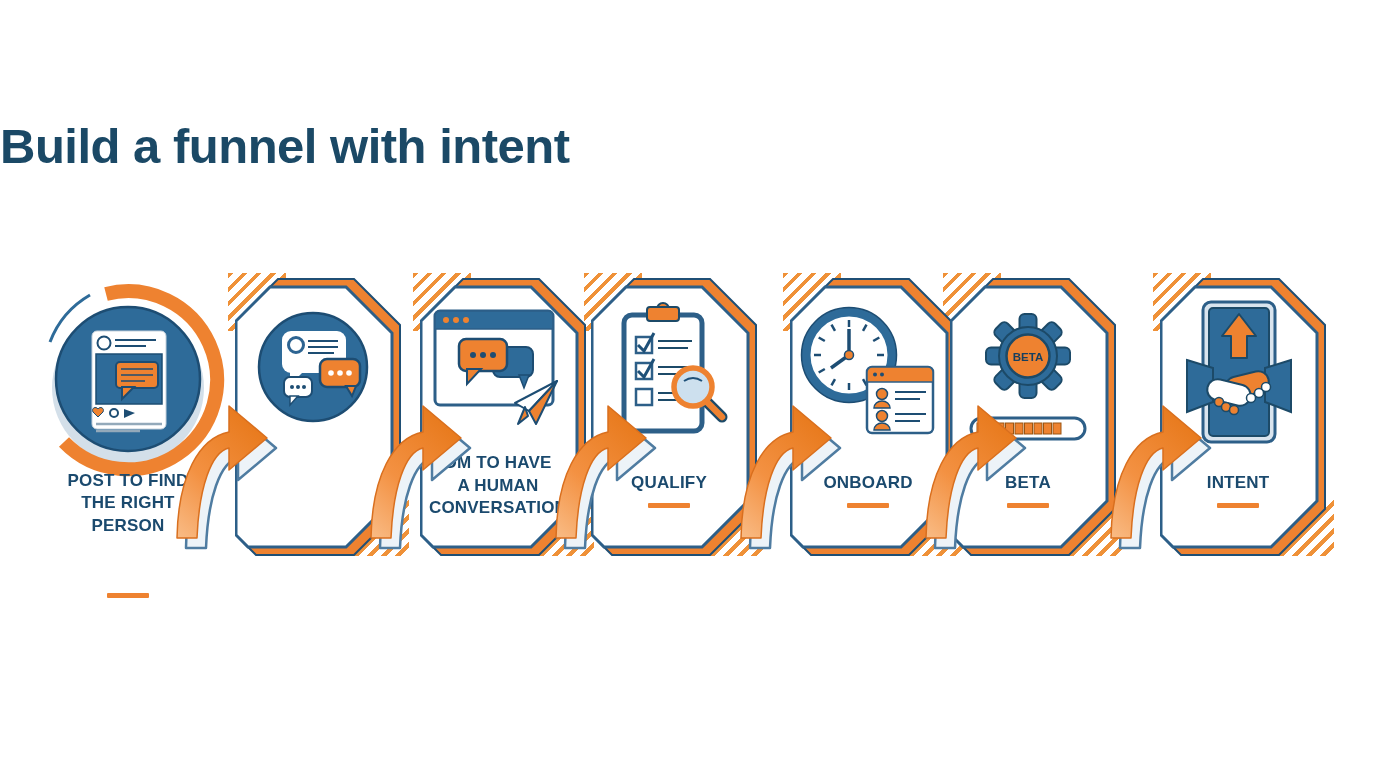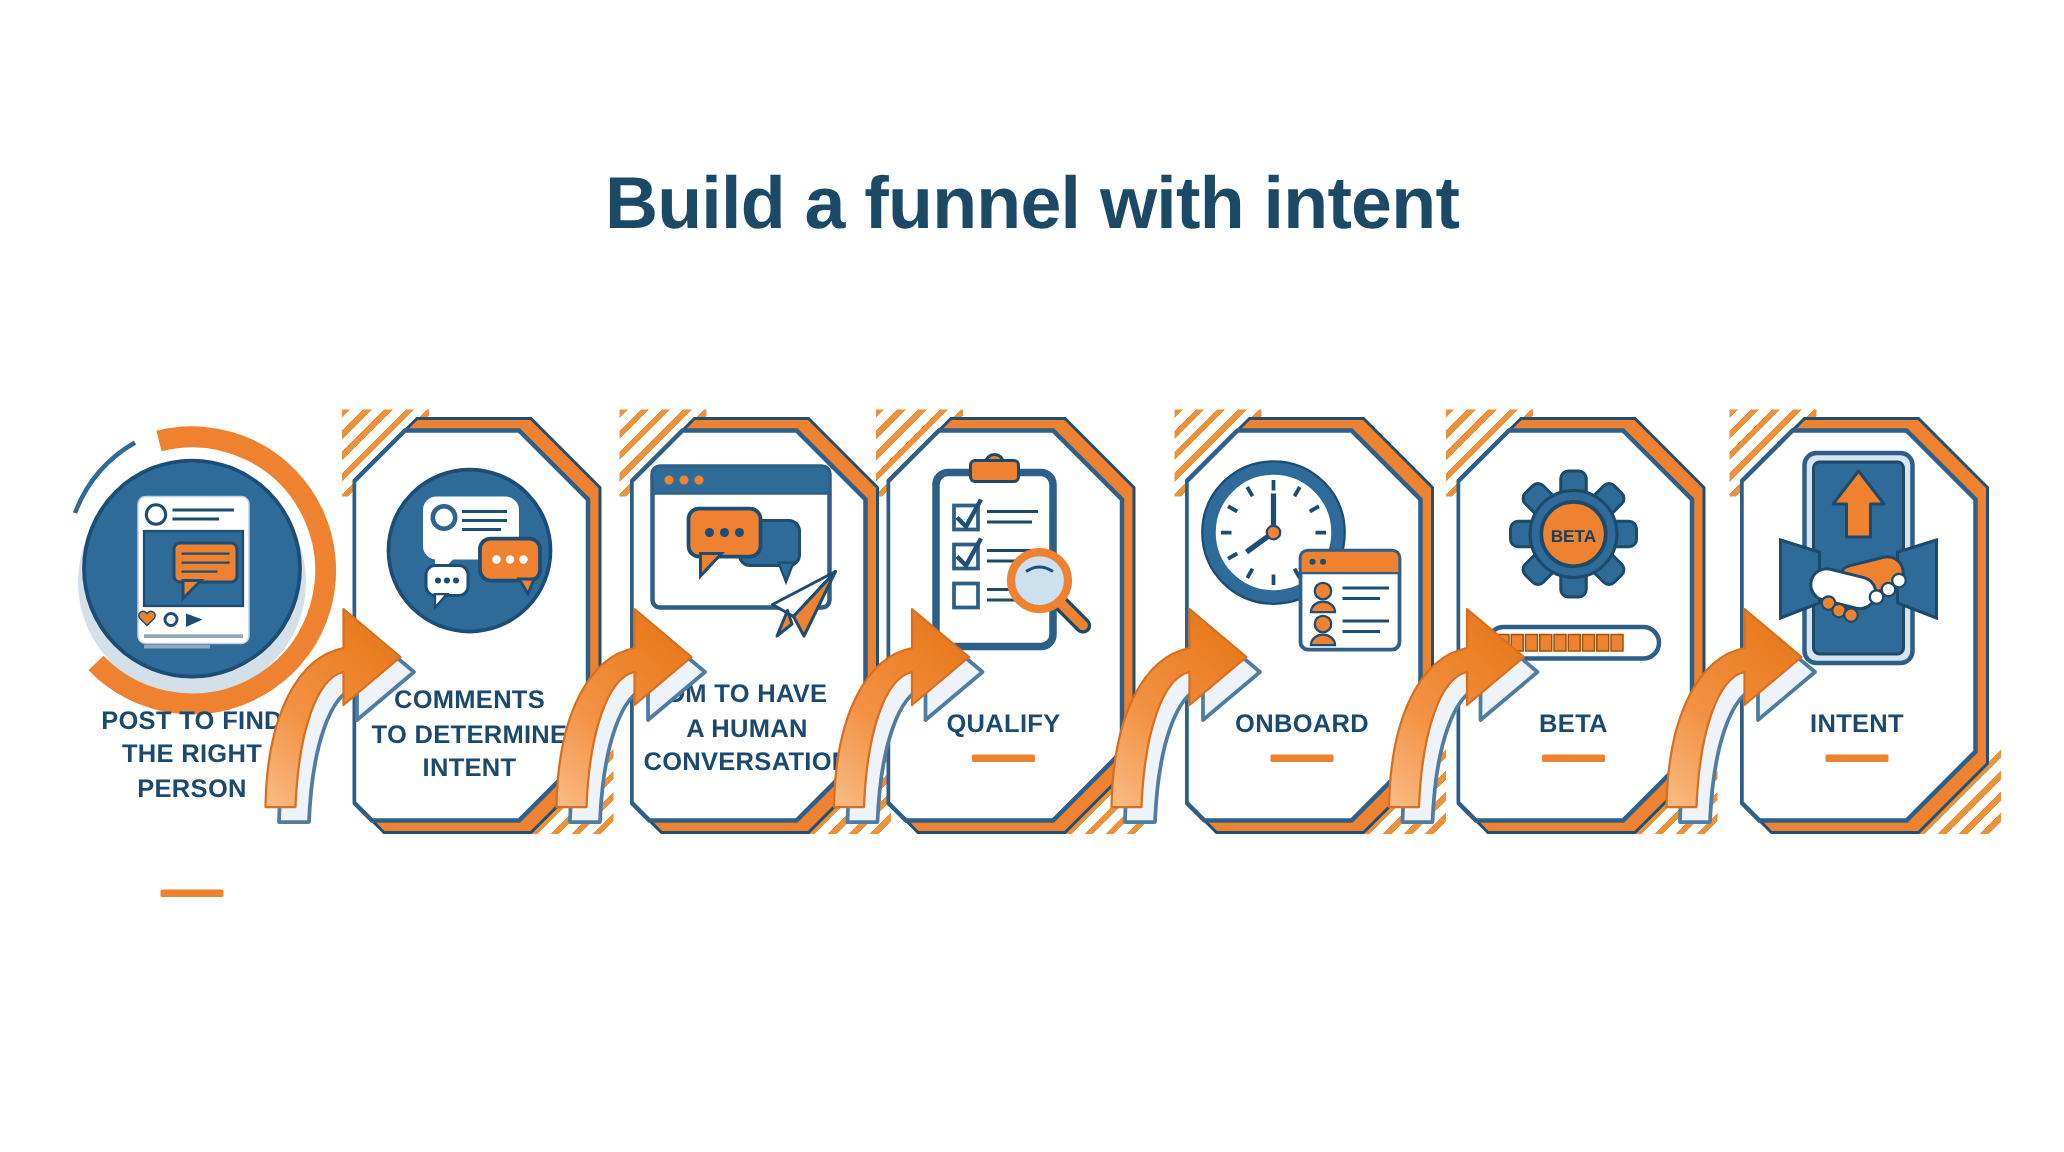--- a/index.html
+++ b/index.html
@@ -1,18 +1,18 @@
 <!DOCTYPE html>
 <html><head>
 <meta charset="utf-8">
 <style>
   html,body{margin:0;padding:0;background:#ffffff;}
   .page{position:relative;width:1376px;height:768px;background:#ffffff;overflow:hidden;
         font-family:"Liberation Sans", sans-serif;}
-  .title{position:absolute;top:108px;left:0;width:1376px;text-align:center;
+  .title{position:absolute;top:118px;left:0;width:1376px;
          font-size:49px;font-weight:bold;color:#1b4966;letter-spacing:-0.5px;}
   .step{position:absolute;width:172px;height:278px;top:278px;}
   .step-circle{position:absolute;left:28px;top:282px;width:200px;height:280px;}
   .card-frame{position:absolute;left:0;top:0;z-index:1;}
   .stripes{position:absolute;z-index:0;
            background:repeating-linear-gradient(135deg,#ef9138 0 4px,rgba(255,255,255,0) 4px 10px);}
   .stripes-tl{left:-7px;top:-5px;width:58px;height:58px;}
   .stripes-br{left:118px;top:221px;width:56px;height:57px;}
   .card-icon{position:absolute;left:3px;top:16px;width:150px;height:158px;z-index:2;
              display:flex;align-items:center;justify-content:center;}
@@ -97,25 +97,20 @@
         <polygon points="108,85 118,85 114,95" fill="#ee8230" stroke="#1d4d73" stroke-width="2"></polygon>
         <circle cx="93" cy="72" r="2.8" fill="#ffffff"></circle>
           <circle cx="102" cy="72" r="2.8" fill="#ffffff"></circle>
           <circle cx="111" cy="72" r="2.8" fill="#ffffff"></circle>
         <rect x="46" y="76" width="28" height="20" rx="6" fill="#ffffff" stroke="#1d4d73" stroke-width="2"></rect>
         <polygon points="52,95 60,95 52,104" fill="#ffffff" stroke="#1d4d73" stroke-width="1.5"></polygon>
         <circle cx="54" cy="86" r="2" fill="#1d4d73"></circle>
           <circle cx="60" cy="86" r="2" fill="#1d4d73"></circle>
           <circle cx="66" cy="86" r="2" fill="#1d4d73"></circle>
       </svg>
-    </div>
-    <div class="label-wrap">
-      <div class="step-label">COMMENTS
-TO DETERMINE
-INTENT</div>
     </div>
   </div>
 
   <div class="step" style="left:420px">
     <div class="stripes stripes-tl"></div>
     <div class="stripes stripes-br"></div>
     <svg class="card-frame" width="172" height="278" viewBox="0 0 172 278">
       <polygon points="43,1 119,1 165,47 165,231 119,277 21,277 9,265 9,35" fill="#ee8230" stroke="#1f4f75" stroke-width="2"></polygon>
       <polygon points="35,9 111,9 157,55 157,223 111,269 13,269 1,257 1,43" fill="#ffffff" stroke="#2d5f88" stroke-width="3"></polygon>
     </svg>
@@ -223,21 +218,21 @@
         <line x1="102" y1="111" x2="133" y2="111" stroke="#1d4d73" stroke-width="2"></line>
         <line x1="102" y1="118" x2="127" y2="118" stroke="#1d4d73" stroke-width="2"></line>
       </svg>
     </div>
     <div class="label-wrap">
       <div class="step-label">ONBOARD</div>
       <div class="underline"></div>
     </div>
   </div>
 
-  <div class="step" style="left:971px">
+  <div class="step" style="left:950px">
     <div class="stripes stripes-tl"></div>
     <div class="stripes stripes-br"></div>
     <svg class="card-frame" width="172" height="278" viewBox="0 0 172 278">
       <polygon points="43,1 119,1 165,47 165,231 119,277 21,277 9,265 9,35" fill="#ee8230" stroke="#1f4f75" stroke-width="2"></polygon>
       <polygon points="35,9 111,9 157,55 157,223 111,269 13,269 1,257 1,43" fill="#ffffff" stroke="#2d5f88" stroke-width="3"></polygon>
     </svg>
     <div class="card-icon">
       <svg width="150" height="150" viewBox="0 0 150 150">
         <g transform="translate(75,58)" fill="#2e6b99" stroke="#1c4a68" stroke-width="2">
           <rect x="-8.5" y="-42" width="17" height="84" rx="5"></rect>

